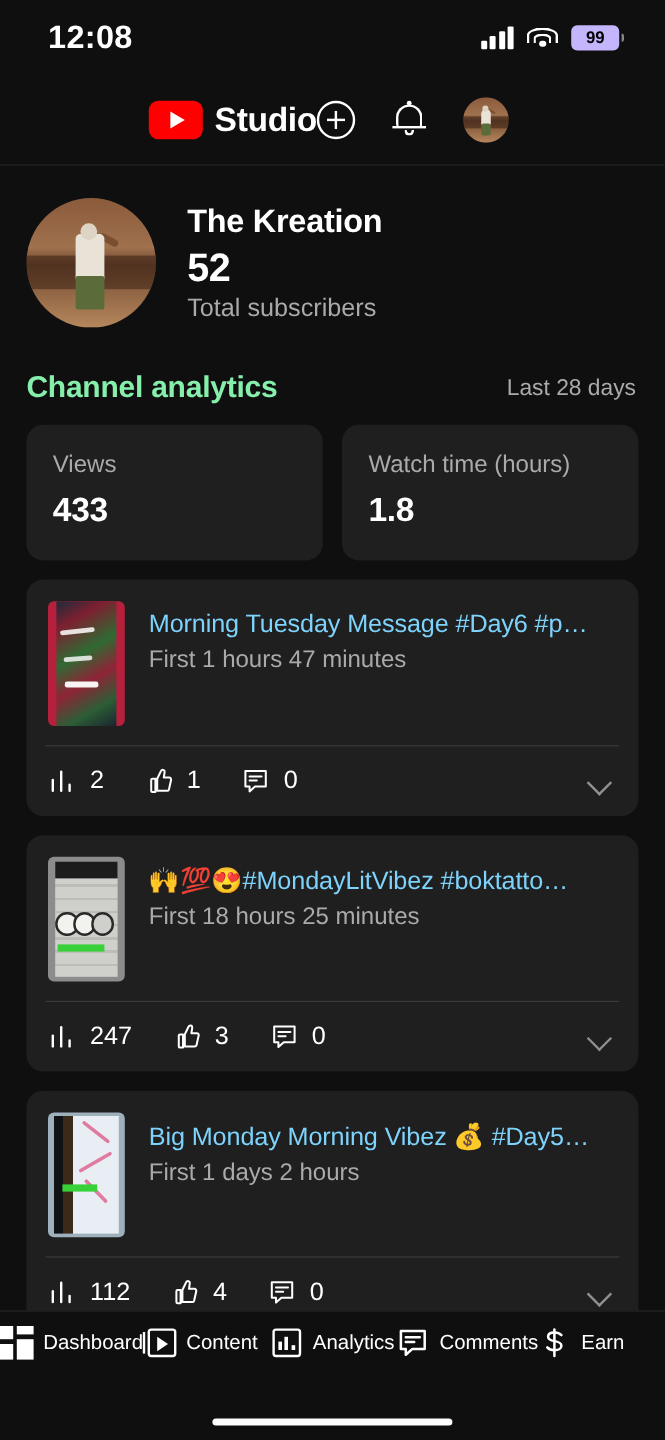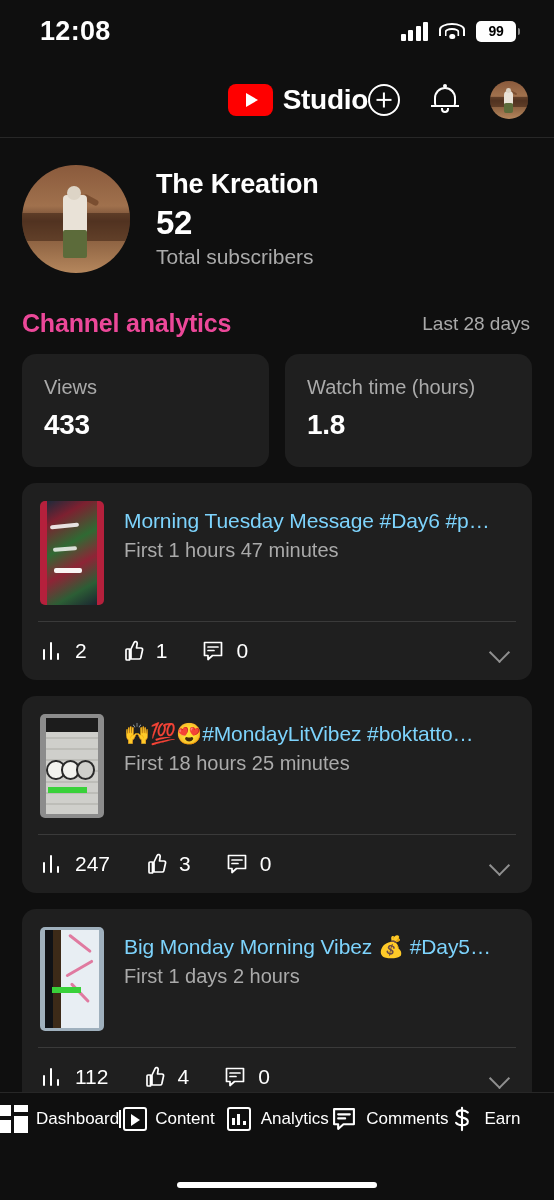--- a/index.html
+++ b/index.html
@@ -23,30 +23,30 @@
   .sig i { width:5px; background:#fff; border-radius:1px; display:block; }
   .sig i:nth-child(1){height:7px}.sig i:nth-child(2){height:11px}
   .sig i:nth-child(3){height:15px}.sig i:nth-child(4){height:19px}
   .wifi { position:relative; width:26px; height:19px; }
   .wifi span { position:absolute; left:50%; transform:translateX(-50%);
     border:2.6px solid #fff; border-bottom:none; border-radius:50% 50% 0 0; }
   .wifi .w1{width:26px;height:13px;top:1px}
   .wifi .w2{width:15px;height:8px;top:6px}
   .wifi .w3{width:5.5px;height:5.5px;top:12px;border-radius:50%;background:#fff;border:none}
   .battery { position:relative; display:flex; align-items:center; }
-  .batt-body { width:40px; height:21px; background:#ffffff; border-radius:5px;
+  .batt-body { width:40px; height:21px; background:#c4b5fd; border-radius:5px;
     display:flex; align-items:center; justify-content:center; }
   .batt-num { color:#000; font-size:14px; font-weight:700; letter-spacing:-.2px; }
   .batt-cap { width:2.5px; height:7px; background:#fff; opacity:.5;
     border-radius:0 2px 2px 0; margin-left:1.5px; }
 
   
   .appbar {
     height:76px; display:flex; align-items:center;
-    justify-content:flex-end; padding:0 26px 0 20px;
+    justify-content:center; padding:0 26px 0 20px;
     border-bottom:1px solid #272727;
   }
   .brand { display:flex; align-items:center; gap:10px; }
   .yt-logo { width:45px; height:32px; background:#FF0000; border-radius:8px;
     display:flex; align-items:center; justify-content:center; }
   .yt-tri { width:0;height:0; border-left:12px solid #fff;
     border-top:7px solid transparent; border-bottom:7px solid transparent;
     margin-left:3px; }
   .brand-name { color:#fff; font-size:28px; font-weight:700; letter-spacing:-.3px; }
   .appbar-actions { display:flex; align-items:center; gap:30px; }
@@ -83,21 +83,21 @@
   
   .channel { display:flex; align-items:center; gap:26px; padding:27px 22px 8px 22px; }
   .avatar-lg { width:108px; height:108px; border-radius:50%; overflow:hidden; flex:none; }
   .ch-name { color:#fff; font-size:27px; font-weight:700; letter-spacing:-.2px; }
   .ch-count { color:#fff; font-size:33px; font-weight:700; margin-top:4px; letter-spacing:-.3px; }
   .ch-sub { color:#aaa; font-size:21px; margin-top:3px; }
 
   
   .sec-head { display:flex; align-items:flex-end; justify-content:space-between;
     padding:28px 24px 0 22px; }
-  .sec-title { color:#ec4899; font-size:25px; font-weight:700; letter-spacing:-.2px; }
+  .sec-title { color:#86efac; font-size:25px; font-weight:700; letter-spacing:-.2px; }
   .sec-meta { color:#aaa; font-size:19px; padding-bottom:3px; }
 
   .metrics { display:flex; gap:16px; padding:16px 22px 0 22px; }
   .metric { flex:1; background:#1f1f1f; border-radius:14px; padding:22px 22px 26px; min-height:104px; }
   .metric-label { color:#aaa; font-size:20px; }
   .metric-value { color:#fff; font-size:28px; font-weight:700; margin-top:10px; letter-spacing:-.3px; }
 
   
   .cards { padding:16px 22px 0 22px; display:flex; flex-direction:column; gap:16px; }
   .vcard { background:#1f1f1f; border-radius:14px; padding:0 16px; }

